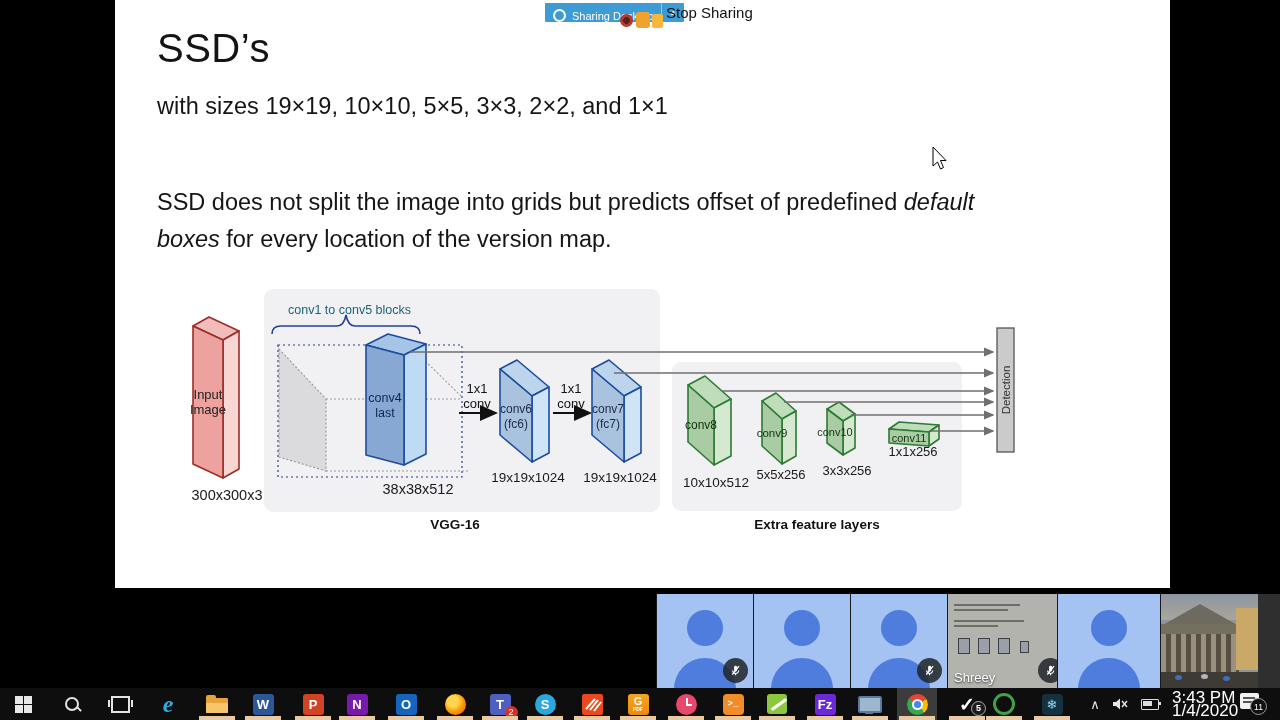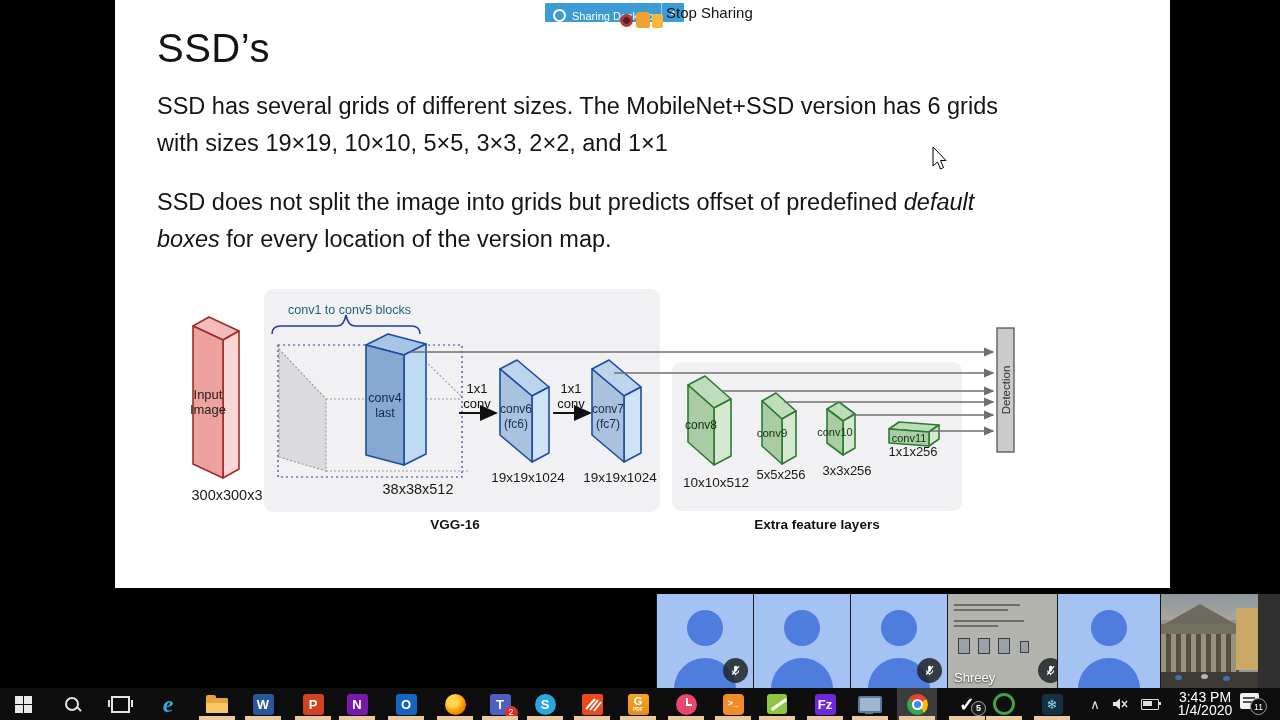--- a/index.html
+++ b/index.html
@@ -81,33 +81,32 @@
   .chrome::before{content:"";position:absolute;left:5px;top:5px;width:11px;height:11px;border-radius:50%;background:#fff}
   .chrome::after{content:"";position:absolute;left:7px;top:7px;width:7px;height:7px;border-radius:50%;background:#4285F4}
   .check{color:#fff;font-size:19px;font-weight:bold;position:relative}
   .badge-gray{position:absolute;right:-11px;bottom:0;width:13px;height:13px;border-radius:50%;background:#1c1c1c;border:1px solid #aaa;color:#fff;font-size:9px;display:flex;align-items:center;justify-content:center}
   .ring{width:16px;height:16px;border:3px solid #43A047;border-radius:50%}
   .flower{width:21px;height:21px;border-radius:4px;background:#15303f;color:#8FD8F8;font-size:13px;display:flex;align-items:center;justify-content:center}
   .trayglyph{color:#e6e6e6;font-size:12px}
   .battery{width:16px;height:9px;border:1px solid #ddd;border-radius:1px;position:relative}
   .battery::before{content:"";position:absolute;left:1px;top:1px;width:9px;height:5px;background:#ddd}
   .battery::after{content:"";position:absolute;right:-3px;top:2px;width:2px;height:3px;background:#ddd}
-  .tb-clock{position:absolute;left:1172px;top:3px;width:66px;color:#fff;font-size:14px;text-align:center;line-height:13px}
+  .tb-clock{position:absolute;left:1172px;top:3px;width:66px;color:#fff;font-size:17px;text-align:left;line-height:13px}
   .notif{position:absolute;left:1240px;top:5px;width:19px;height:16px;background:#f2f2f2;border-radius:2px}
   .notif .l1,.notif .l2{position:absolute;left:3px;height:2px;background:#555;width:12px}
   .notif .l1{top:4px}.notif .l2{top:8px;width:9px}
   .notif .nbadge{position:absolute;right:-8px;bottom:-6px;width:15px;height:15px;border-radius:50%;background:#101010;border:1px solid #999;color:#fff;font-size:8.5px;display:flex;align-items:center;justify-content:center}
 </style>
 </head>
 <body>
 
 <div class="slide">
   <div class="slide-title">SSD’s</div>
   <div class="para" style="top:88px">
-    <div>SSD has several grids of different sizes. The MobileNet+SSD version has 6 grids</div>
     <div>with sizes 19×19, 10×10, 5×5, 3×3, 2×2, and 1×1</div>
   </div>
   <div class="para" style="top:184px">
     <div><span>SSD does not split the image into grids but predicts offset of predefined </span><span class="it">default</span></div>
     <div><span class="it">boxes</span><span> for every location of the version map.</span></div>
   </div>
 </div>
 
 <svg id="diagram-svg" width="1280" height="588" viewBox="0 0 1280 588" style="font-family:'Liberation Sans',sans-serif">
   <defs>

